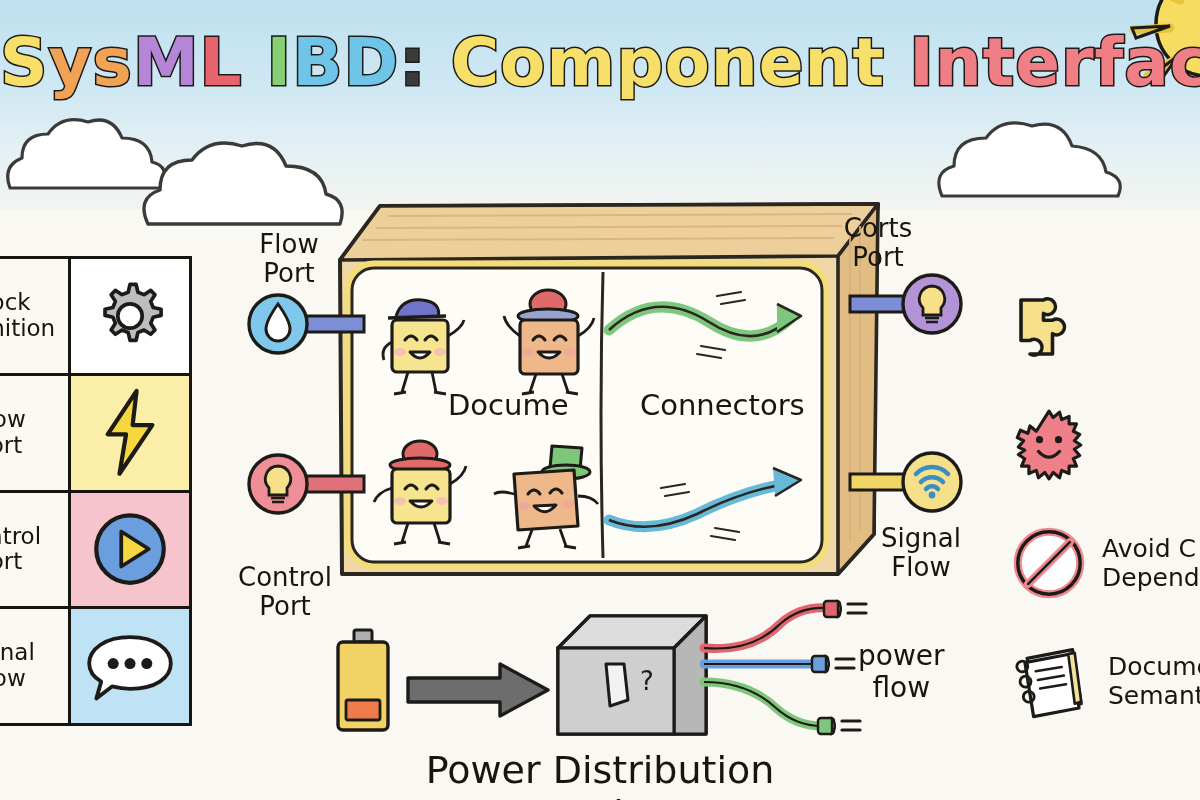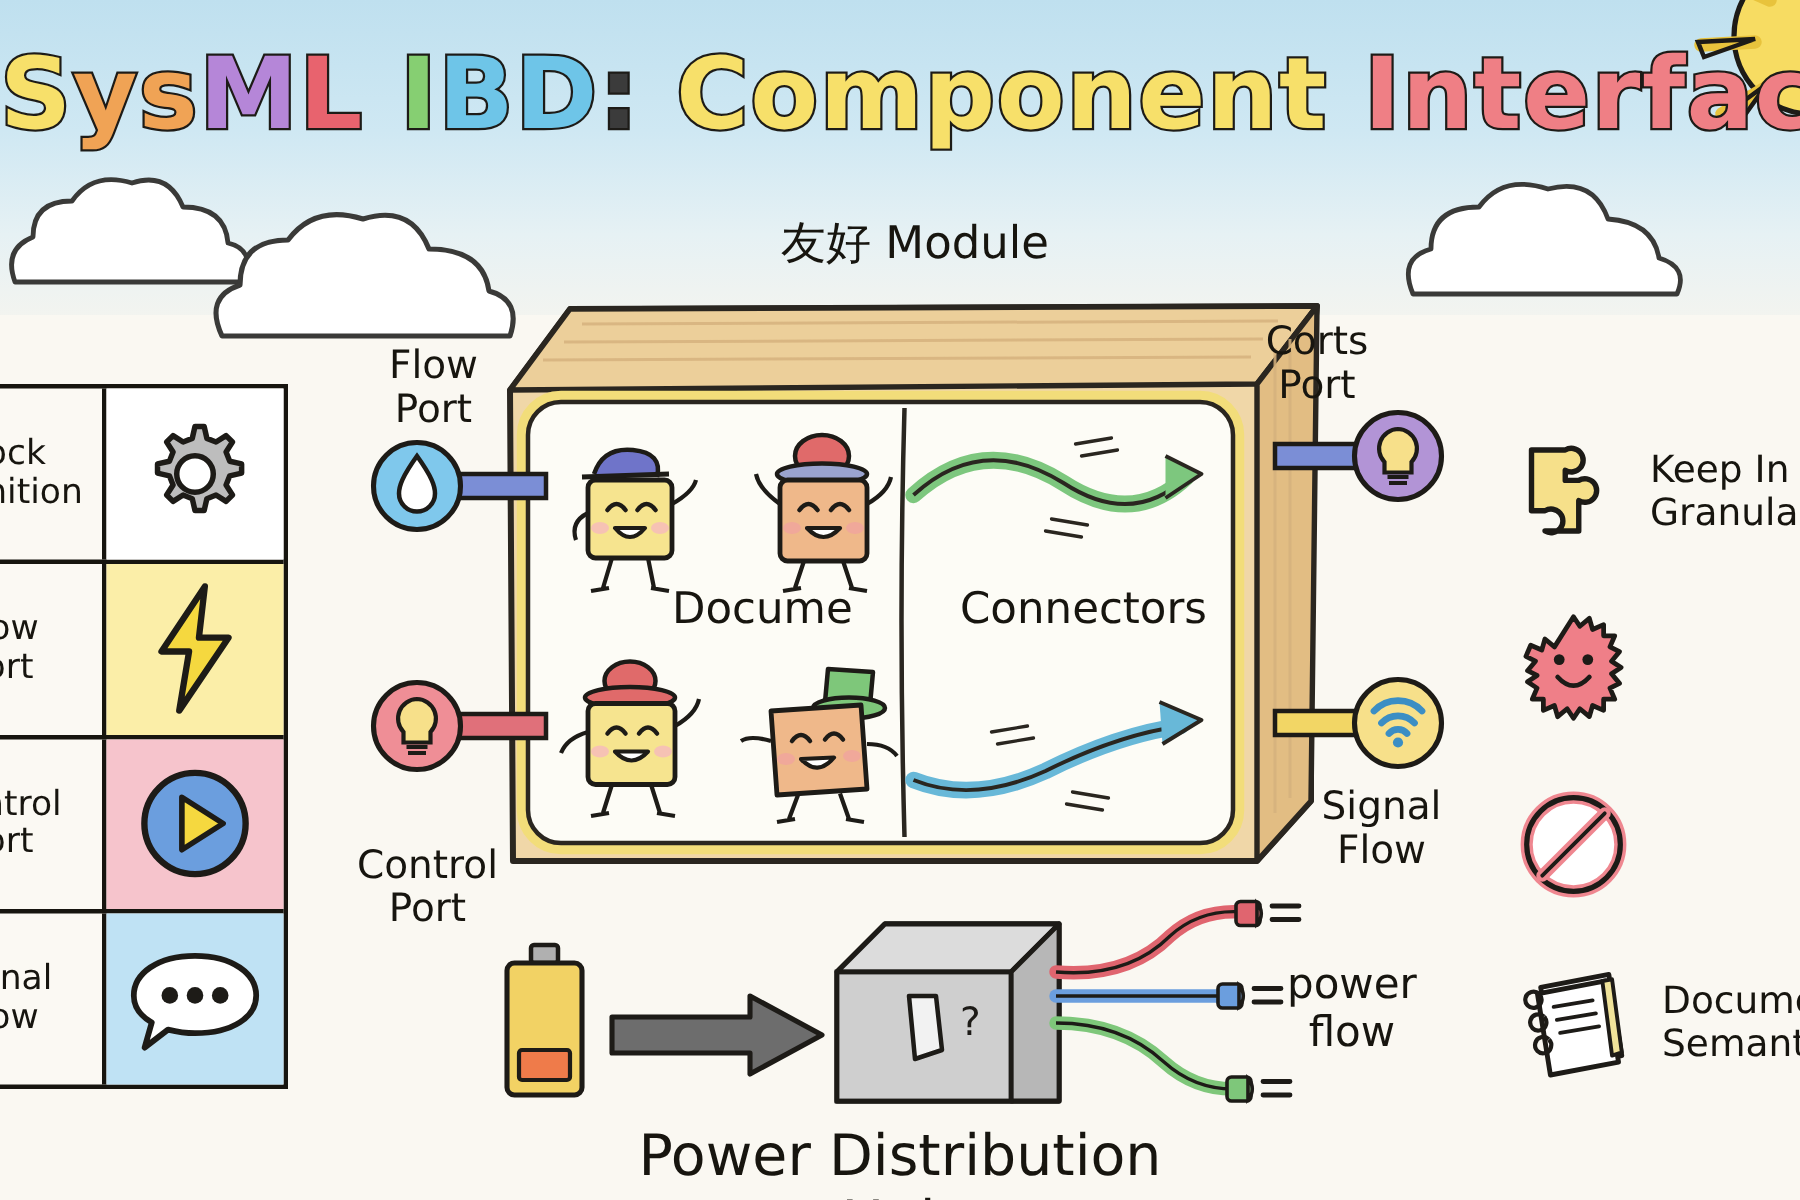--- a/index.html
+++ b/index.html
@@ -157,21 +157,20 @@
         <svg width="96" height="80" viewBox="0 0 80 64">
           <path d="M40 8 C61 8 74 18 74 30 C74 42 61 51 40 51 C34 51 29 50 25 49 L12 59 L16 45 C9 41 6 36 6 30 C6 18 19 8 40 8 Z" fill="#ffffff" stroke="#1d1b17" stroke-width="3.2" stroke-linejoin="round"></path>
           <circle cx="26" cy="30" r="4.6" fill="#1d1b17"></circle>
           <circle cx="40" cy="30" r="4.6" fill="#1d1b17"></circle>
           <circle cx="54" cy="30" r="4.6" fill="#1d1b17"></circle>
         </svg>
       </div>
     </div>
   </div>
 
-  <div class="module-title hand">友好 Module</div>
 
   <svg class="module-box" viewBox="0 0 580 400">
 
     <path d="M22 78 L62 24 L560 22 L556 60 L556 352 L520 392 L24 392 Z" fill="#f0d7a8" stroke="#2a2620" stroke-width="4" stroke-linejoin="round"></path>
 
     <path d="M22 78 L62 24 L560 22 L520 74 Z" fill="#eccf9a" stroke="#2a2620" stroke-width="3.6" stroke-linejoin="round"></path>
 
     <path d="M520 74 L560 22 L556 352 L520 392 Z" fill="#e2bd83" stroke="#2a2620" stroke-width="3.6" stroke-linejoin="round"></path>
 
     <g stroke="#d6b27e" stroke-width="2" fill="none" opacity="0.85">
@@ -360,40 +359,40 @@
   <div class="powerflow hand" style="white-space:pre-line;">power
 flow</div>
   <div class="pdu-caption hand">Power Distribution Unit</div>
 
   <div class="tips">
 
     <div class="tip">
       <svg width="72" height="72" viewBox="0 0 64 64">
         <path d="M8 8 L28 8 A7 7 0 1 1 28 20 L28 26 L36 26 A7 7 0 1 1 36 38 L36 56 L16 56 A7 7 0 1 0 16 44 L8 44 Z" fill="#f6e08a" stroke="#1d1b17" stroke-width="3.2" stroke-linejoin="round"></path>
       </svg>
-      <div class="tip-txt hand" style="white-space:pre-line;">Keep In
-Granula</div>
     </div>
 
     <div class="tip">
       <svg width="74" height="74" viewBox="0 0 70 70">
         <path d="M35 3 l4 6 6-5 2 7 7-3 0 7 7 0 -3 7 6 3 -5 6 6 4 -6 4 5 6 -6 3 3 7 -7 0 0 7 -7-3 -2 7 -6-5 -4 6 -4-6 -6 5 -2-7 -7 3 0-7 -7 0 3-7 -6-4 6-4 -6-3 5-6 -6-3 3-7 7 3 2-7 6 5 Z" fill="#ef7f88" stroke="#1d1b17" stroke-width="3" stroke-linejoin="round"></path>
         <circle cx="26" cy="30" r="3.4" fill="#1d1b17"></circle>
         <circle cx="44" cy="30" r="3.4" fill="#1d1b17"></circle>
         <path d="M25 41 q10 11 20 0" stroke="#1d1b17" stroke-width="3" fill="none" stroke-linecap="round"></path>
       </svg>
     </div>
 
     <div class="tip">
       <svg width="74" height="74" viewBox="0 0 64 64">
         <circle cx="32" cy="32" r="27" fill="#ffffff" stroke="#ef8790" stroke-width="7"></circle>
         <circle cx="32" cy="32" r="27" fill="none" stroke="#1d1b17" stroke-width="3"></circle>
         <line x1="14" y1="50" x2="50" y2="14" stroke="#ef8790" stroke-width="7" stroke-linecap="round"></line>
         <line x1="14" y1="50" x2="50" y2="14" stroke="#1d1b17" stroke-width="2.2" stroke-linecap="round"></line>
       </svg>
+      <div class="tip-txt hand" style="white-space:pre-line;">Avoid C
+Depend</div>
     </div>
 
     <div class="tip">
       <svg width="80" height="80" viewBox="0 0 74 74">
         <path d="M14 16 L56 8 L64 58 L22 66 Z" fill="#ffffff" stroke="#1d1b17" stroke-width="3" stroke-linejoin="round"></path>
         <path d="M12 20 L54 12 L62 62 L20 70 Z" fill="#ffffff" stroke="#1d1b17" stroke-width="3" stroke-linejoin="round"></path>
         <g stroke="#1d1b17" stroke-width="2.4" fill="none" stroke-linecap="round">
           <path d="M22 28 L46 24"></path>
             <path d="M24 36 L48 32"></path>
             <path d="M26 44 L50 40"></path>

